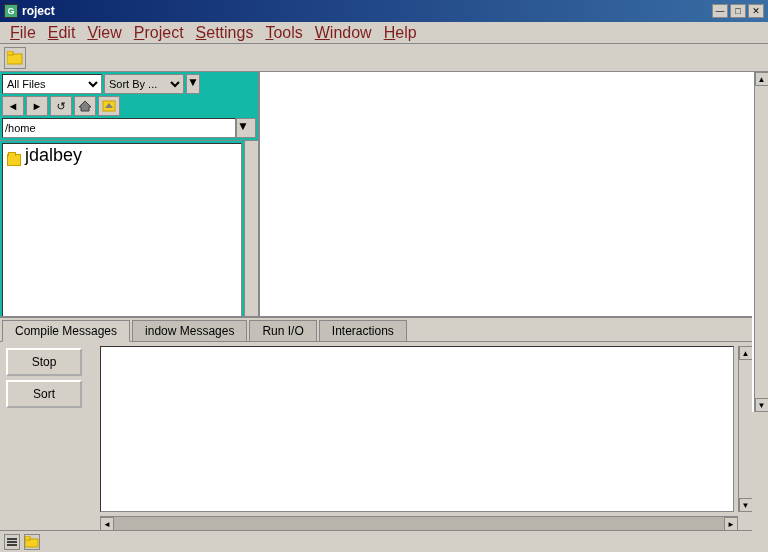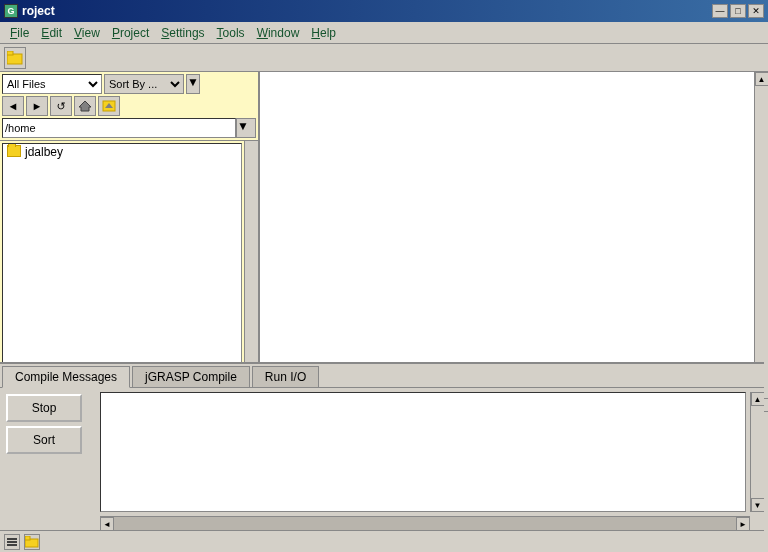--- a/index.html
+++ b/index.html
@@ -65,23 +65,23 @@
     .menu-bar {
       background: #d4d0c8;
       border-bottom: 1px solid #888;
       height: 22px;
       display: flex;
       align-items: center;
       padding: 0 4px;
     }
     .menu-item {
       padding: 2px 6px;
-      font-size: 12px;
-      cursor: pointer;
-      color: #14532d;
+      font-size: 16px;
+      cursor: pointer;
+      color: #7f1d1d;
     }
 
     
     .toolbar {
       background: #d4d0c8;
       border-bottom: 1px solid #888;
       height: 28px;
       display: flex;
       align-items: center;
       padding: 2px 4px;
@@ -98,21 +98,21 @@
       cursor: pointer;
       font-size: 11px;
     }
 
     
     .left-panel {
       width: 260px;
       border-right: 2px solid #888;
       display: flex;
       flex-direction: column;
-      background: #fef9c3;
+      background: #14b8a6;
       height: 100%;
     }
 
     
     .file-browser-top {
       border-bottom: 1px solid #888;
       padding: 2px;
     }
     .file-type-row {
       display: flex;
@@ -175,25 +175,25 @@
     .file-list {
       flex: 1;
       background: white;
       border: 1px inset #888;
       margin: 2px;
       overflow-y: auto;
       overflow-x: hidden;
     }
     .file-item {
       display: flex;
-      align-items: flex-start;
+      align-items: flex-end;
       gap: 4px;
       padding: 1px 4px;
       cursor: pointer;
-      font-size: 12px;
+      font-size: 18px;
     }
     .folder-icon {
       width: 14px;
       height: 12px;
       background: #f5d020;
       border: 1px solid #c8a000;
       position: relative;
       display: inline-block;
     }
     .folder-icon::before {
@@ -241,22 +241,22 @@
       cursor: pointer;
       border: 1px solid #888;
       background: #d4d0c8;
     }
 
     
     .bottom-panel {
       position: absolute;
       bottom: 0;
       left: 0;
-      right: 4px;
-      height: 190px;
+      right: 16px;
+      height: 236px;
       background: #d4d0c8;
       border-top: 2px solid #888;
       display: flex;
       flex-direction: column;
     }
 
     
     .bottom-tabs {
       display: flex;
       background: #d4d0c8;
@@ -432,22 +432,23 @@
       <div style="flex:1;"></div>
       <div style="width:14px; height:14px; background:#d4d0c8; border:1px solid #888; display:flex; align-items:center; justify-content:center; font-size:8px;">▼</div>
     </div>
   </div>
 </div>
 
 <div class="bottom-panel">
 
   <div class="bottom-tabs">
     <div class="bottom-tab active">Compile Messages</div>
-    <div class="bottom-tab">jGRASP Compile</div>
+    <div class="bottom-tab">indow Messages</div>
     <div class="bottom-tab">Run I/O</div>
+    <div class="bottom-tab">Interactions</div>
   </div>
 
   <div class="bottom-content">
     <div class="bottom-buttons">
       <button class="action-btn">Stop</button>
       <button class="action-btn">Sort</button>
     </div>
     <div class="bottom-output">
       <span></span>
     </div>

